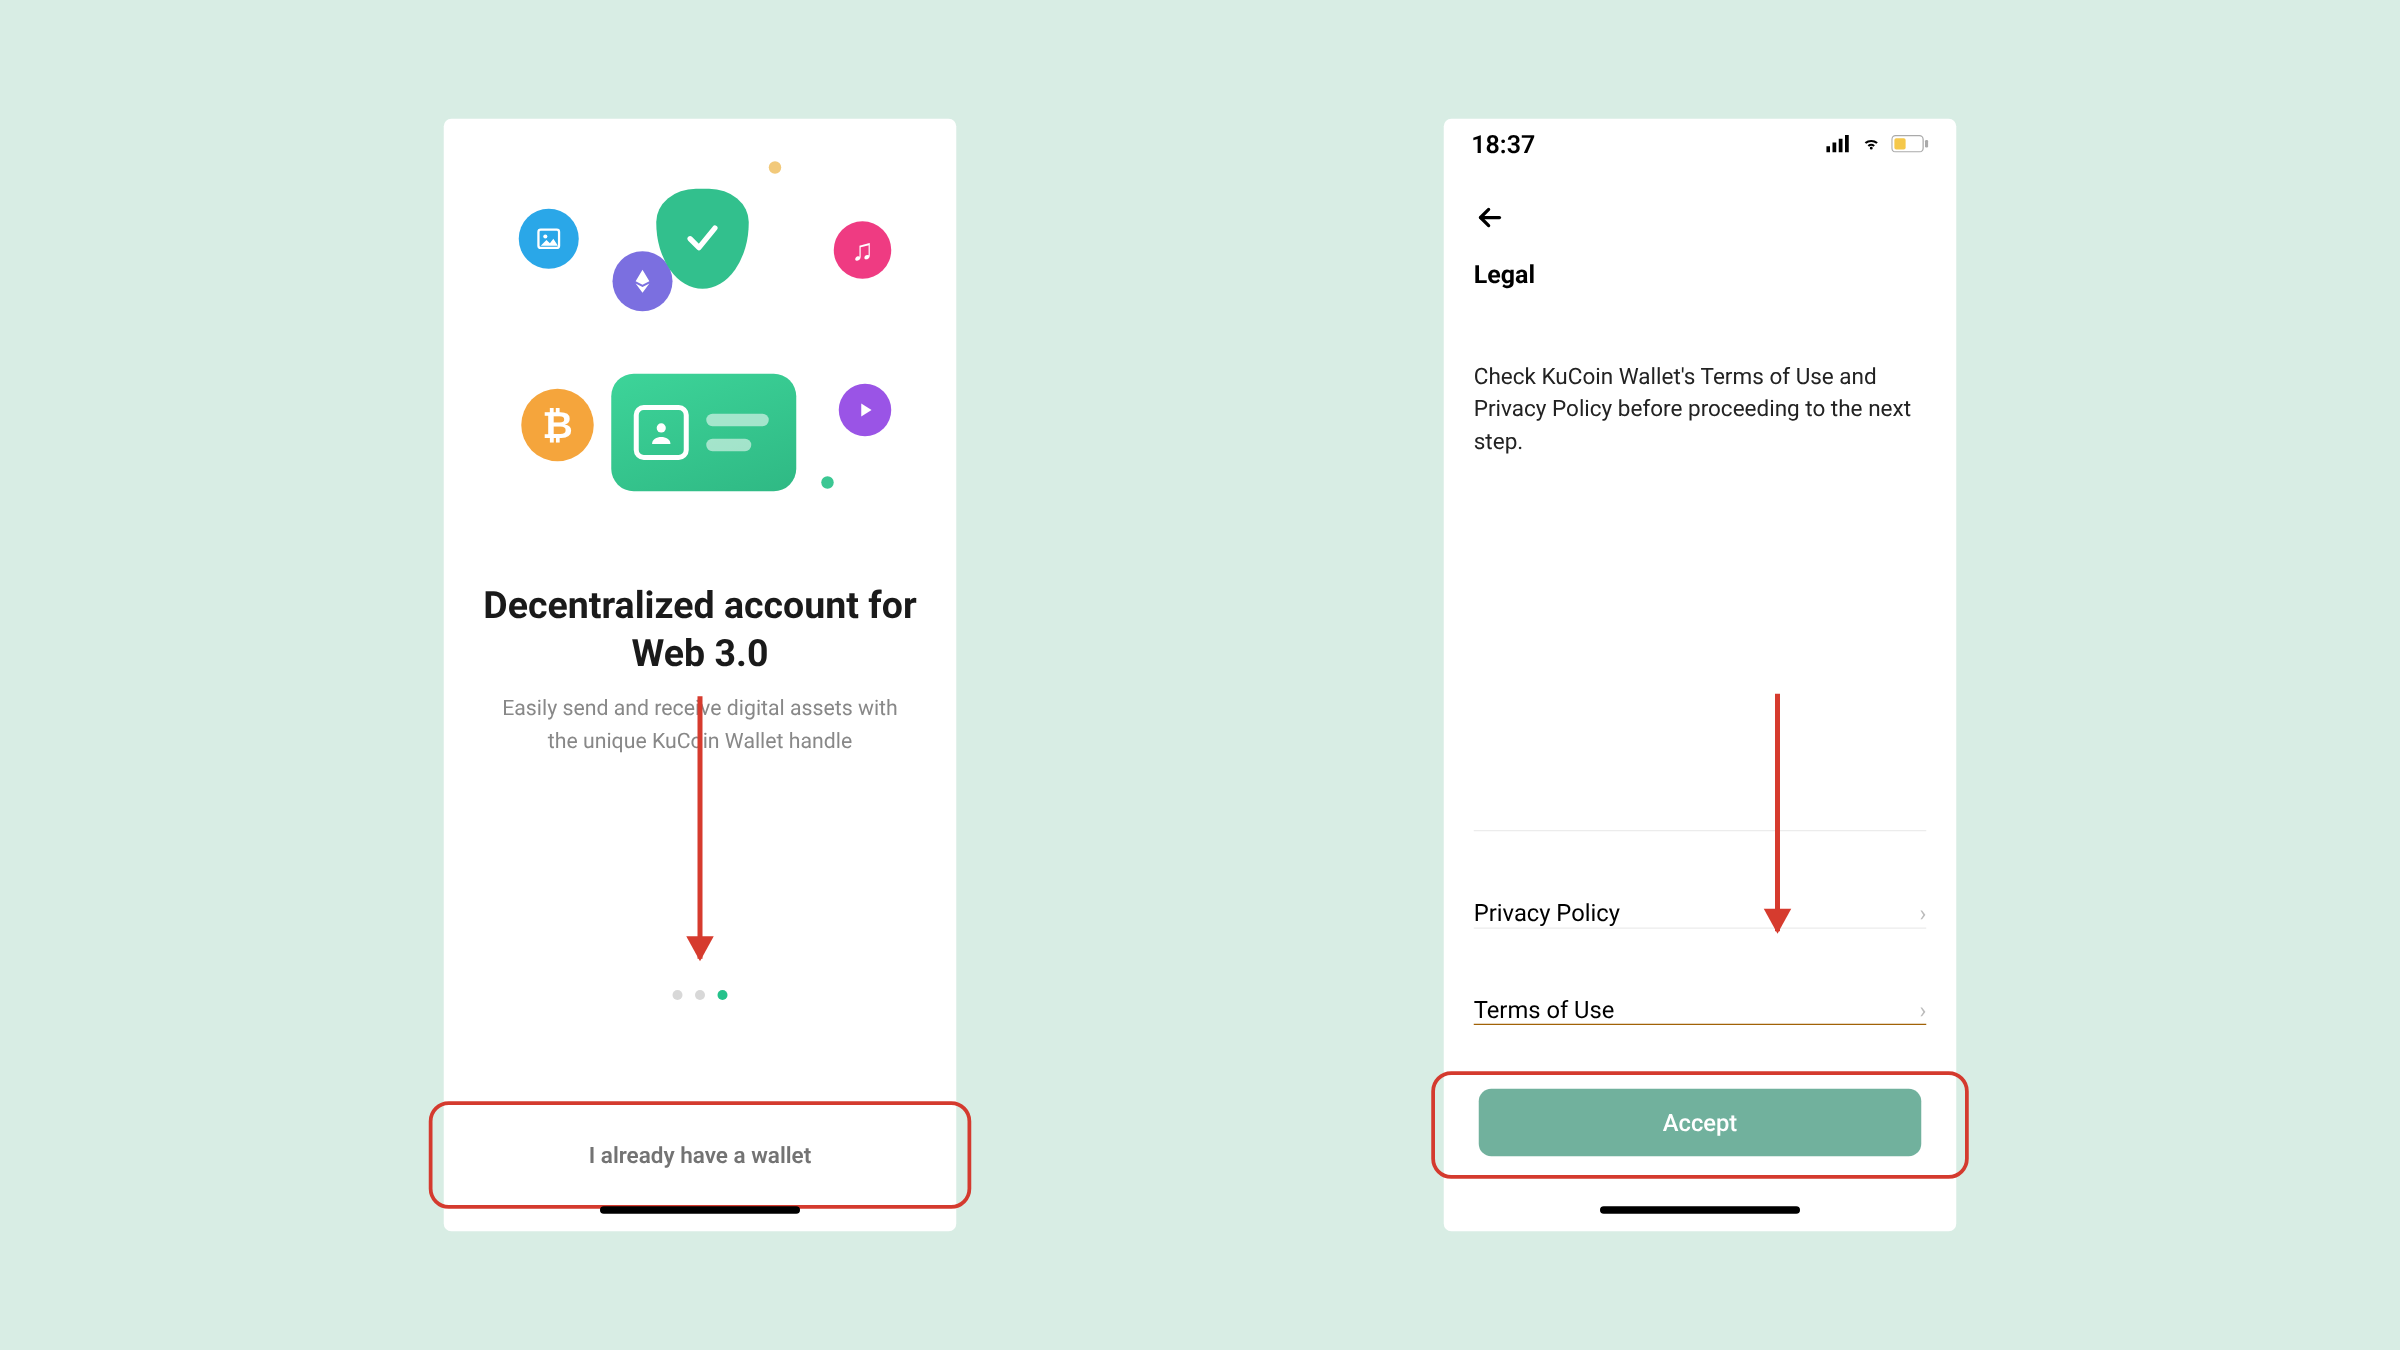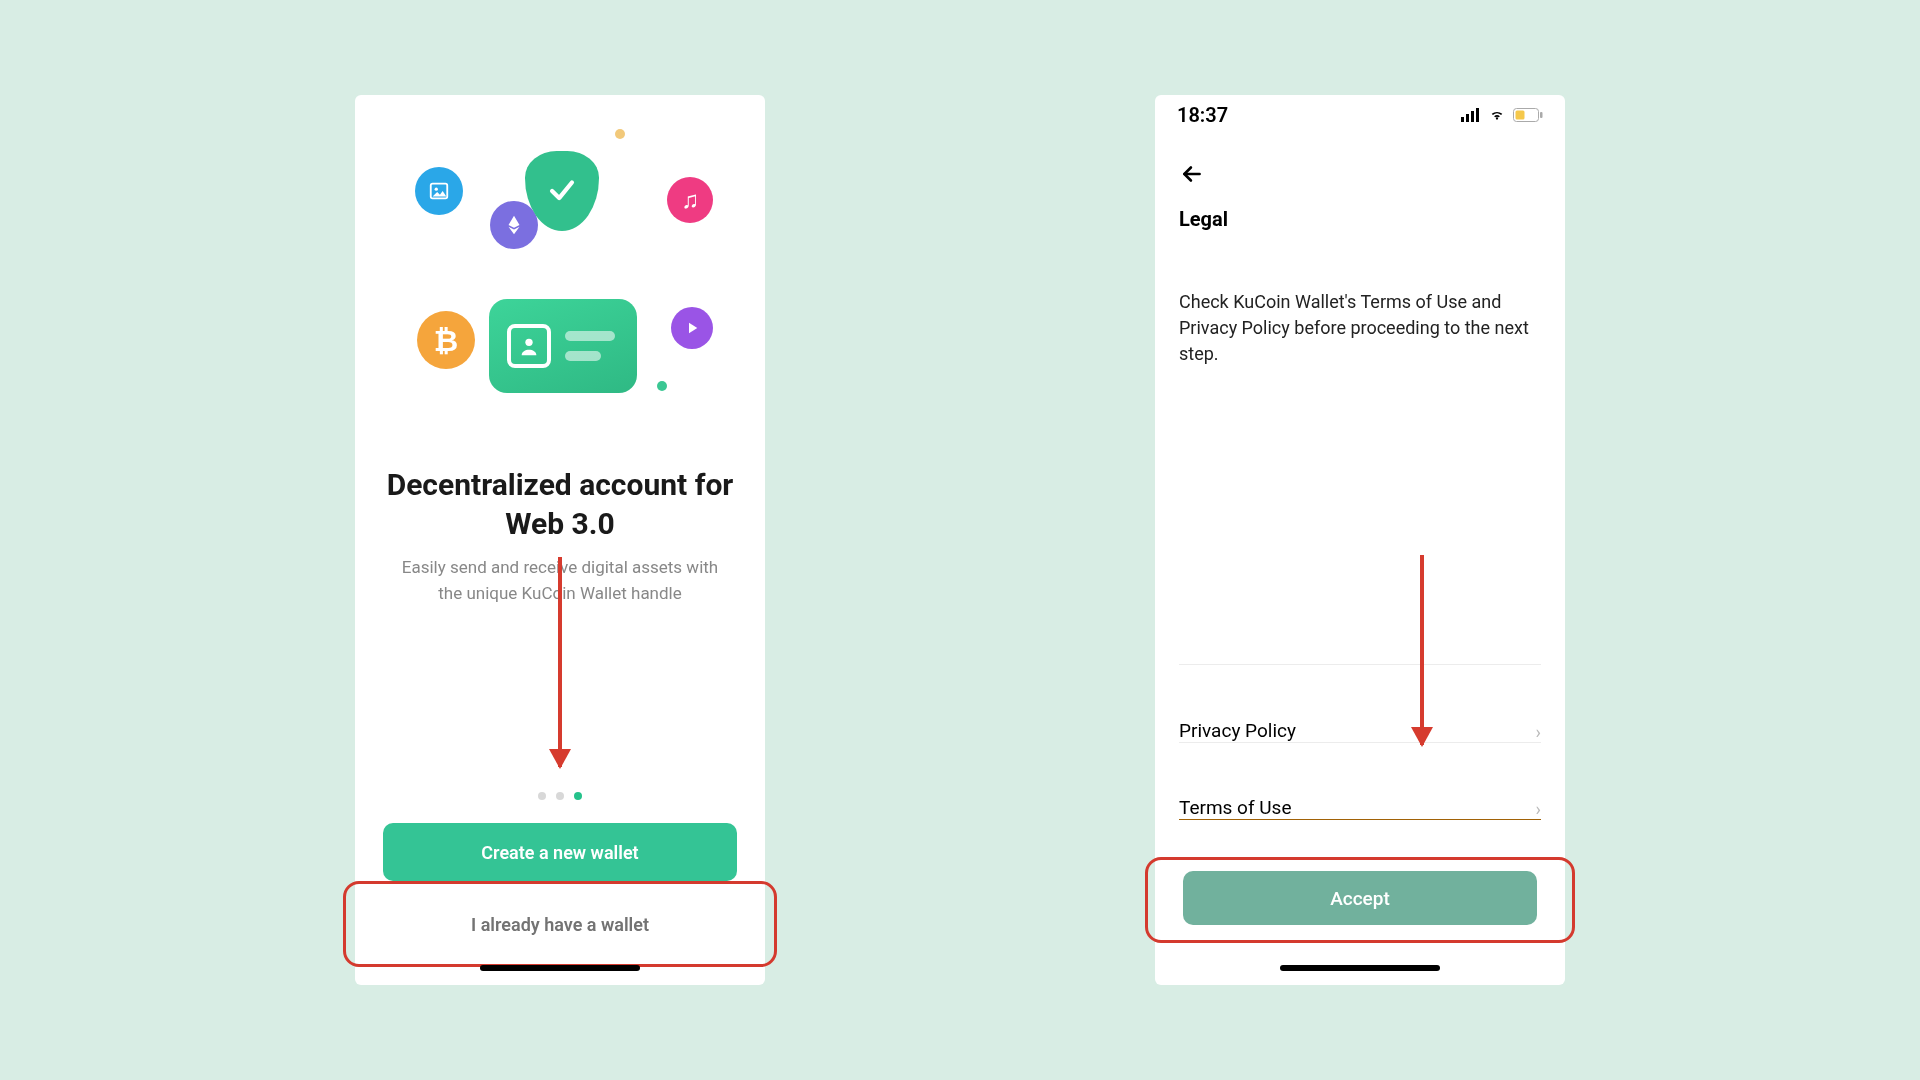--- a/index.html
+++ b/index.html
@@ -199,21 +199,20 @@
 
   <div class="onboard-title">Decentralized account for Web 3.0</div>
   <div class="onboard-sub">Easily send and receive digital assets with the unique KuCoin Wallet handle</div>
 
   <div class="dots">
     <span></span>
     <span></span>
     <span class="active"></span>
   </div>
 
-  <div class="btn btn-primary">Create a new wallet</div>
   <div class="btn btn-secondary">I already have a wallet</div>
 
   <div class="highlight-box hl-left"></div>
   <div class="arrow arrow-left"></div>
   <div class="home-indicator"></div>
 </div>
 
 <div class="phone">
   <div class="status-bar">
     <span>18:37</span>

